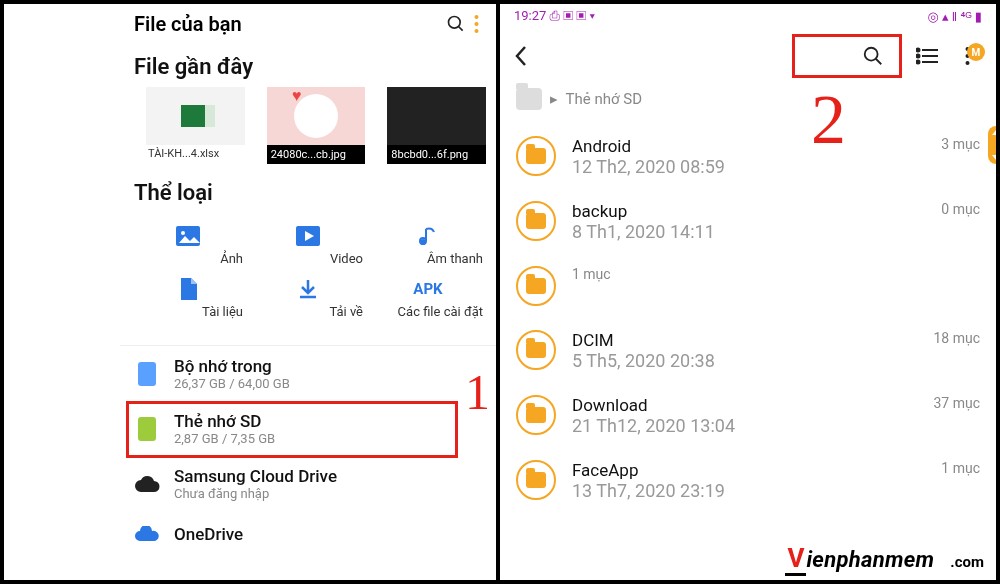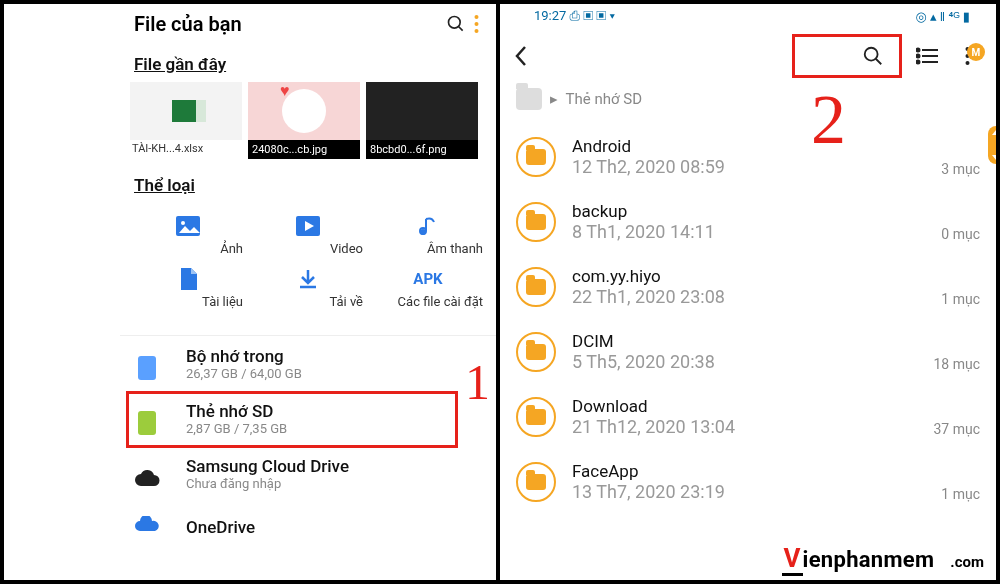--- a/index.html
+++ b/index.html
@@ -3,73 +3,73 @@
 <meta charset="utf-8">
 <style>
   * { margin: 0; padding: 0; box-sizing: border-box; font-family: -apple-system, BlinkMacSystemFont, "Segoe UI", Roboto, sans-serif; }
   body { background: #fff; width: 1000px; height: 584px; position: relative; overflow: hidden; border: 4px solid #000; }
   .container { display: flex; height: 100%; }
   .pane { position: relative; background: #fff; }
   .pane-left { width: 380px; border-right: 4px solid #000; margin-left: 116px; }
   .pane-right { flex: 1; }
   .wm { position: absolute; right: 12px; bottom: 4px; font-weight: 700; font-size: 22px; color: #000; z-index: 20; display: flex; align-items: baseline; gap: 0; }
   .wm .v { color: #e6211a; border-bottom: 3px solid #000; font-size: 26px; padding: 0 2px; }
-  .wm .rest { letter-spacing: .3px; }
+  .wm .rest { letter-spacing: .3px; font-style: italic; }
   .wm .com { font-size: 15px; margin-left: 16px; }
 
   
   .hdr1 { display: flex; align-items: center; padding: 6px 14px 10px; }
   .hdr1 .title { font-size: 20px; font-weight: 600; flex: 1; }
   .iconbtn { width: 28px; height: 28px; display: flex; align-items: center; justify-content: center; color: #222; }
-  .section-title { padding: 6px 14px 8px; font-size: 17px; font-weight: 600; color: #111; text-decoration: underline; }
+  .section-title { padding: 6px 14px 8px; font-size: 22px; font-weight: 600; color: #111; }
   .recent-row { display: flex; gap: 6px; padding: 0 10px 10px; }
-  .thumb { width: 112px; display: flex; flex-direction: column; }
+  .thumb { width: 112px; display: flex; flex-direction: column; margin-left: 16px; }
   .thumb .img { height: 58px; background: #222; display: flex; align-items: center; justify-content: center; }
   .thumb .img.light { background: #f3f3f3; }
   .thumb .img.pink { background: #f7d6d6; }
   .thumb .cap { font-size: 11px; background: #fff; color: #333; padding: 2px 2px; text-align: left; white-space: nowrap; overflow: hidden; text-overflow: ellipsis; }
   .thumb .cap.dark { background: #000; color: #fff; padding: 3px 4px; }
   .excel-ico { width: 28px; height: 22px; background: #1e7a3a; position: relative; }
   .excel-ico::before { content:""; position:absolute; right:-6px; top:0; width:10px; height:100%; background:#d7e8d9; }
   .sticker { width: 44px; height: 44px; border-radius: 50%; background: #fff; position: relative; }
   .sticker::after { content: "♥"; position: absolute; top:-8px; left:-2px; color:#e44; font-size:16px; }
   .cat-grid { padding: 8px 8px 18px; }
   .cat-row { display: flex; justify-content: space-around; margin-bottom: 8px; }
   .cat { width: 110px; text-align: right; font-size: 13px; color: #333; }
   .cat .ic { height: 30px; display:flex; align-items:center; justify-content:center; font-size: 22px; color:#2b78e4; }
   .cat .apk { font-weight: 700; font-size: 15px; }
   .storage-list { border-top: 1px solid #eee; }
-  .st-item { display: flex; align-items: flex-end; padding: 10px 14px; gap: 26px; position: relative; }
+  .st-item { display: flex; align-items: center; padding: 10px 14px; gap: 14px; position: relative; }
   .st-ico { width: 26px; height: 26px; display:flex; align-items:center; justify-content:center; }
   .chip-blue { width: 18px; height: 24px; background:#5aa0ff; border-radius:3px; }
   .chip-green { width: 18px; height: 24px; background:#9ccc3c; border-radius:3px; }
   .st-main { flex:1; }
   .st-title { font-size: 17px; font-weight: 500; color:#111; }
   .st-sub { font-size: 13px; color:#888; }
   .annot { position: absolute; border: 3px solid #e6211a; pointer-events:none; }
   .annot1 { left: 6px; top: 0; right: 38px; bottom: -2px; }
   .num { position:absolute; color:#e6211a; font-size: 50px; font-weight: 400; font-family: "Times New Roman", serif; }
   .num1 { right: 6px; top: -38px; }
 
   
-  .statusbar { display:flex; align-items:center; justify-content:space-between; padding: 4px 26px 2px; font-size:13px; color:#0369a1;margin-left:8px; }
+  .statusbar { display:flex; align-items:center; justify-content:space-between; padding: 4px 14px 2px; font-size:13px; color:#a21caf; }
   .hdr2 { display:flex; align-items:center; padding: 8px 14px 10px; gap: 10px; }
   .back { font-size: 26px; color:#222; }
   .hdr2 .spacer { flex:1; }
   .srch-wrap { width: 110px; height: 44px; display:flex; align-items:center; justify-content:flex-end; padding-right: 18px; position:relative; }
   .annot2 { left:0; right:0; top:0; bottom:0; }
   .sort-ic { width: 30px; display:flex; align-items:center; justify-content:center; }
   .more { position:relative; width: 30px; display:flex; align-items:center; justify-content:center; }
   .badge { position:absolute; top:-3px; right:-3px; width:18px; height:18px; background:#f5a623; border-radius:50%; font-size:10px; font-weight:700; color:#fff; display:flex; align-items:center; justify-content:center; }
   .crumb { display:flex; align-items:center; gap: 8px; padding: 0 16px 14px; color:#888; font-size:15px; }
   .crumb .fico { width:26px; height:22px; background:#ddd; border-radius:4px; position:relative; }
   .crumb .fico::before { content:""; position:absolute; top:-5px; left:0; width:12px; height:6px; background:#ddd; border-radius:2px 2px 0 0; }
   .num2 { right: 150px; top: 76px; font-size: 70px; }
   .flist { padding: 0 16px; position: relative; }
-  .frow { display:flex; align-items:flex-end; padding: 12px 0; gap: 16px; }
+  .frow { display:flex; align-items:flex-start; padding: 12px 0; gap: 16px; }
   .fico2 { width: 40px; height: 40px; border: 2px solid #f5a623; border-radius: 50%; display:flex; align-items:center; justify-content:center; }
   .fico2 .inner { width:20px; height:16px; background:#f5a623; border-radius:3px; position:relative; }
   .fico2 .inner::before { content:""; position:absolute; top:-4px; left:0; width:9px; height:5px; background:#f5a623; border-radius:2px 2px 0 0; }
   .fmain { flex:1; }
   .fname { font-size: 17px; color:#111; }
   .fdate { font-size: 18px; color:#999; }
   .fcount { font-size: 14px; color:#888; }
   .scroll-thumb { position:absolute; right:-8px; top:2px; width:16px; height:38px; background:#f5a623; border-radius:8px; }
   .scroll-thumb::before, .scroll-thumb::after { content:""; position:absolute; left:50%; transform:translateX(-50%); border-left:4px solid transparent; border-right:4px solid transparent; }
   .scroll-thumb::before { top:4px; border-bottom:5px solid #fff; }
@@ -290,24 +290,20 @@
         <div class="fmain">
           <div class="fname">backup</div>
           <div class="fdate">8 Th1, 2020 14:11</div>
         </div>
         <div class="fcount">0 mục</div>
       </div>
       <div class="frow">
         <div class="fico2">
             <div class="inner"></div>
           </div>
-        <div class="fmain">
-          <div class="fname">com.yy.hiyo</div>
-          <div class="fdate">22 Th1, 2020 23:08</div>
-        </div>
         <div class="fcount">1 mục</div>
       </div>
       <div class="frow">
         <div class="fico2">
             <div class="inner"></div>
           </div>
         <div class="fmain">
           <div class="fname">DCIM</div>
           <div class="fdate">5 Th5, 2020 20:38</div>
         </div>

